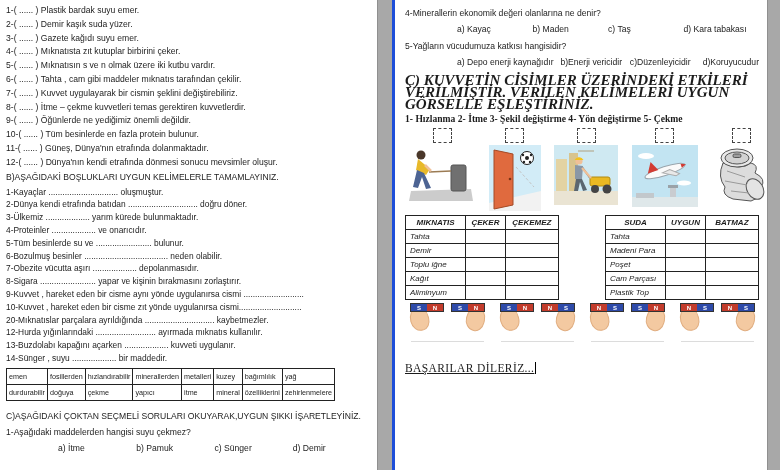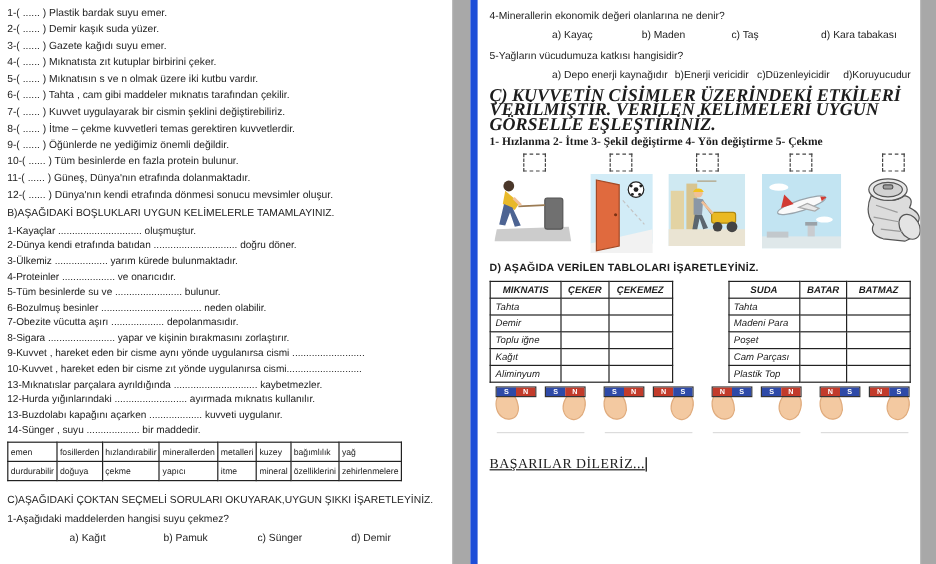--- a/index.html
+++ b/index.html
@@ -6,21 +6,21 @@
   html,body { margin:0; padding:0; }
   body {
     width:780px; height:470px; overflow:hidden;
     background:#a8a8a8;
     font-family:"Liberation Sans", sans-serif;
     color:#1c1c1c;
   }
   .canvas { display:flex; width:780px; height:470px; }
   .page { background:#ffffff; height:470px; overflow:hidden; }
   .page.left  { width:378px; padding:6px 6px 0 6px; border-right:1px solid #8f8f8f; }
-  .page.right { width:376px; padding:8px 8px 0 10px; border-left:6px solid #1d4ed8; border-right:1px solid #8f8f8f; }
+  .page.right { width:376px; padding:8px 8px 0 10px; border-left:3px solid #1d4ed8; border-right:1px solid #8f8f8f; }
   .divider { width:14px; background:#a8a8a8; }
   .edge { width:12px; background:#a8a8a8; }
 
   .sec-title { font-size:8.6px; line-height:10px; margin:2px 0 6px 0; white-space:nowrap; }
   .dy-line   { font-size:8.6px; line-height:9px; margin-bottom:4.8px; white-space:nowrap; }
   .fill-line { font-size:8.4px; line-height:9px; margin-bottom:3.8px; white-space:nowrap; }
 
   table.word-bank { border-collapse:collapse; border:1.5px solid #222; margin:5px 0 8px 0; }
   table.word-bank td { border:1px solid #222; font-size:7.2px; padding:3px 2px; white-space:nowrap; }
 
@@ -89,21 +89,21 @@
     <div class="fill-line">1-Kayaçlar  ..............................  oluşmuştur.</div>
     <div class="fill-line">2-Dünya  kendi  etrafında batıdan  ..............................  doğru  döner.</div>
     <div class="fill-line">3-Ülkemiz  ...................  yarım kürede  bulunmaktadır.</div>
     <div class="fill-line">4-Proteinler  ...................  ve  onarıcıdır.</div>
     <div class="fill-line">5-Tüm  besinlerde  su  ve  ........................  bulunur.</div>
     <div class="fill-line">6-Bozulmuş  besinler  ....................................  neden olabilir.</div>
     <div class="fill-line">7-Obezite  vücutta  aşırı  ...................  depolanmasıdır.</div>
     <div class="fill-line">8-Sigara  ........................  yapar  ve kişinin bırakmasını  zorlaştırır.</div>
     <div class="fill-line">9-Kuvvet , hareket  eden  bir  cisme  aynı  yönde  uygulanırsa cismi  ..........................</div>
     <div class="fill-line">10-Kuvvet , hareket eden bir cisme zıt yönde uygulanırsa cismi...........................</div>
-    <div class="fill-line">13-Mıknatıslar parçalara ayrıldığında  ..............................  kaybetmezler.</div>
+    <div class="fill-line">20-Mıknatıslar parçalara ayrıldığında  ..............................  kaybetmezler.</div>
     <div class="fill-line">12-Hurda  yığınlarındaki  ..........................  ayırmada mıknatıs  kullanılır.</div>
     <div class="fill-line">13-Buzdolabı kapağını açarken  ...................  kuvveti  uygulanır.</div>
     <div class="fill-line">14-Sünger , suyu  ...................  bir maddedir.</div>
 
     <table class="word-bank">
       <tbody>
           <tr>
         <td>emen</td>
         <td>fosillerden</td>
         <td>hızlandırabilir</td>
@@ -122,21 +122,21 @@
         <td>mineral</td>
         <td>özelliklerini</td>
         <td>zehirlenmelere</td>
       </tr>
     </tbody>
       </table>
 
     <div class="sec-title" style="margin-top:10px;">C)AŞAĞIDAKİ ÇOKTAN SEÇMELİ SORULARI OKUYARAK,UYGUN ŞIKKI İŞARETLEYİNİZ.</div>
     <div class="q-line">1-Aşağıdaki maddelerden  hangisi  suyu  çekmez?</div>
     <div class="opt-row">
-      <span>a)   Kağıt</span>
+      <span>a)   İtme</span>
       <span>b) Pamuk</span>
       <span>c) Sünger</span>
       <span>d) Demir</span>
     </div>
   </div>
 
   <div class="divider"></div>
 
   <div class="page right">
 
@@ -233,21 +233,20 @@
             <ellipse cx="44" cy="44" rx="8" ry="11" fill="#e4e4e4" transform="rotate(-30 44 44)"></ellipse>
             <ellipse cx="26" cy="13" rx="16" ry="9" fill="#e8e8e8"></ellipse>
             <ellipse cx="26" cy="13" rx="12" ry="6" fill="#d2d2d2"></ellipse>
             <rect x="22" y="9" width="8" height="3.5" rx="1.5" fill="#9e9e9e"></rect>
             <path d="M16 26 L34 32 M14 36 L36 40 M20 46 L38 48" stroke="#9a9a9a" fill="none"></path>
           </g>
         </svg>
       </div>
     </div>
 
-    <div class="d-title">D) AŞAĞIDA VERİLEN TABLOLARI İŞARETLEYİNİZ.</div>
 
     <div class="tables-row">
       <table class="mark-table">
         <tbody>
             <tr>
           <th class="c-label">MIKNATIS</th>
           <th class="c-mid">ÇEKER</th>
           <th class="c-last">ÇEKEMEZ</th>
         </tr>
         <tr>
@@ -275,21 +274,21 @@
           <td></td>
               <td></td>
         </tr>
       </tbody>
         </table>
 
       <table class="mark-table">
         <tbody>
             <tr>
           <th class="c-label">SUDA</th>
-          <th class="c-mid">BATAR</th>
+          <th class="c-mid">UYGUN</th>
           <th class="c-last">BATMAZ</th>
         </tr>
         <tr>
           <td>Tahta</td>
           <td></td>
               <td></td>
         </tr>
         <tr>
           <td>Madeni Para</td>
           <td></td>

